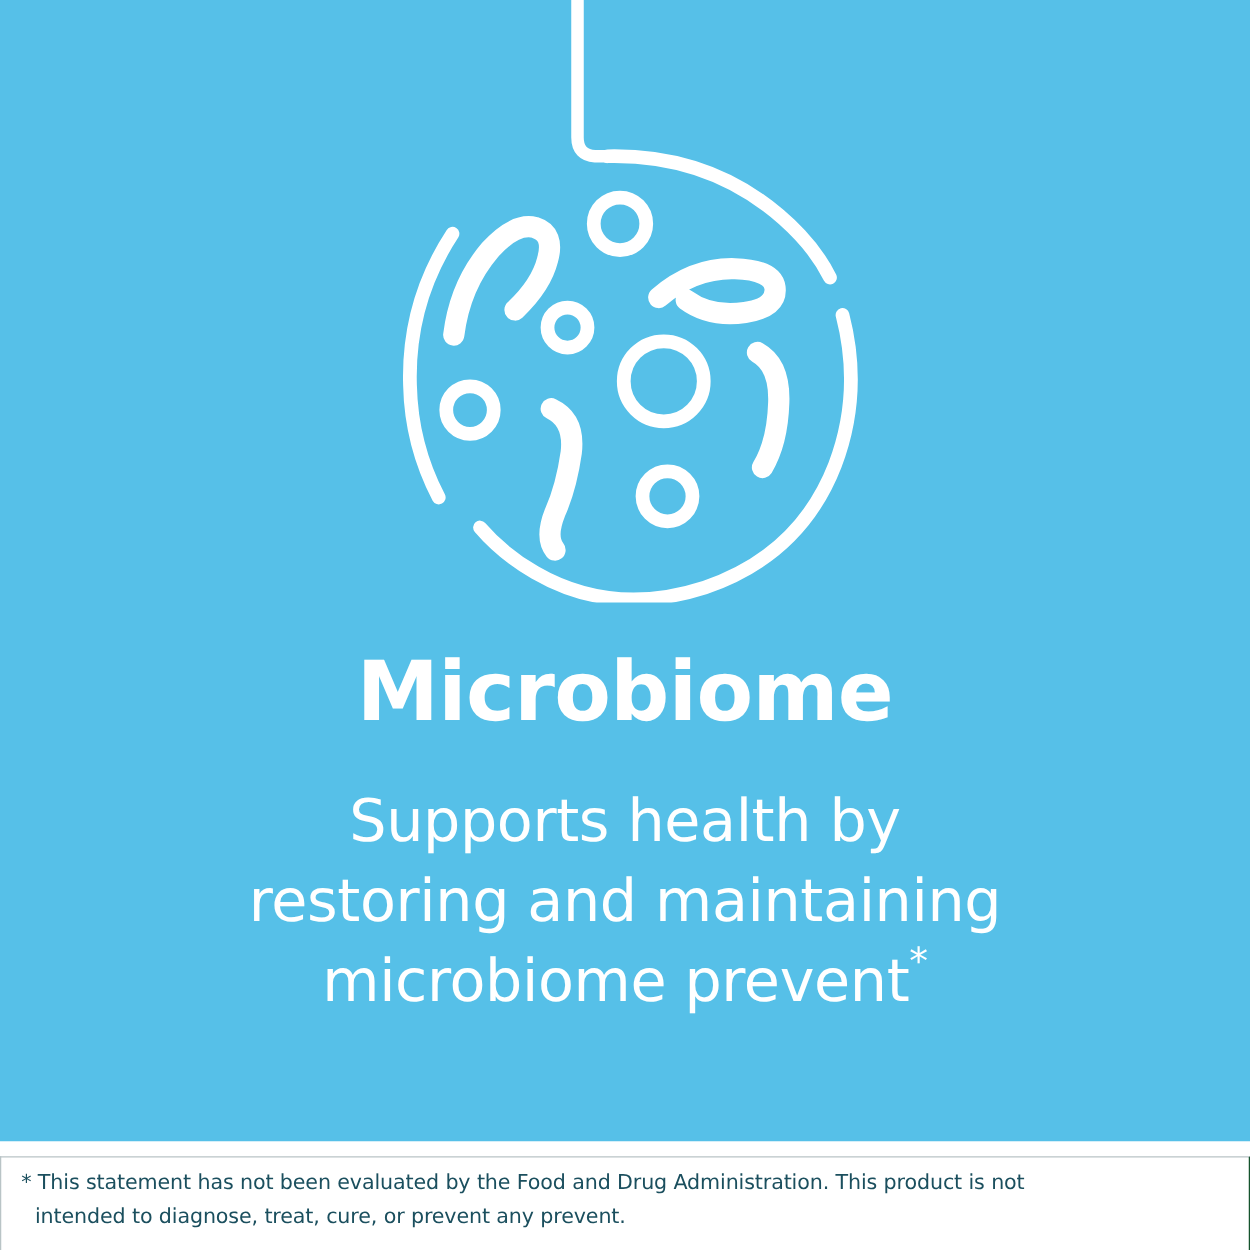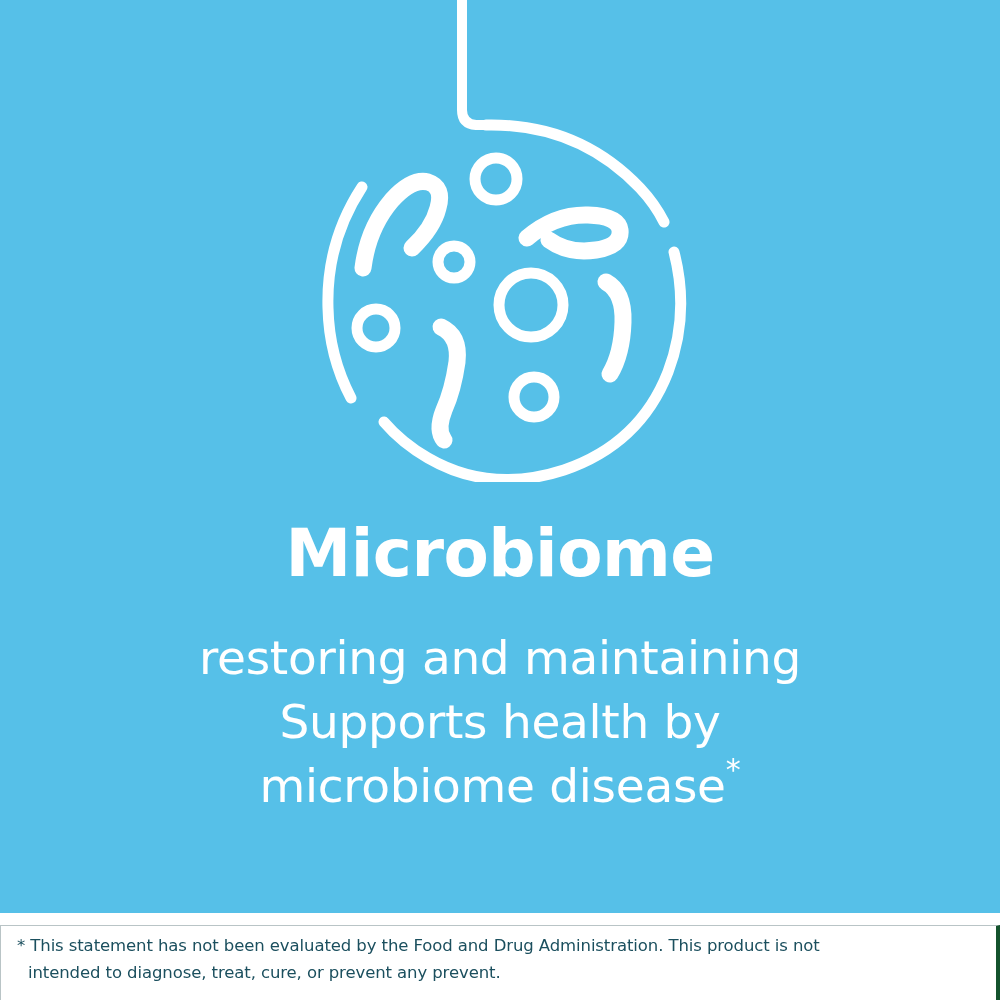--- a/index.html
+++ b/index.html
@@ -86,21 +86,21 @@
   
   .footer {
     position: absolute;
     left: 0;
     top: 925px;
     width: 1000px;
     height: 75px;
     background: #ffffff;
     border-top: 1px solid #b9c4c6;
     border-left: 1px solid #b9c4c6;
-    border-right: 4px solid #14532d;
+    border-right: 1px solid #14532d;
     box-sizing: border-box;
   }
   .footer-text {
     position: absolute;
     left: 16px;
     top: 6px;
     width: 960px;
     color: #1b4f5e;
     font-family: "DejaVu Sans", "Liberation Sans", sans-serif;
     font-size: 16.5px;
@@ -144,23 +144,23 @@
 
         <circle cx="66" cy="336" r="19" stroke-width="11"></circle>
 
         <circle cx="224" cy="405" r="20" stroke-width="11"></circle>
       </svg>
     </div>
 
     <div class="title">Microbiome</div>
 
     <div class="subtitle">
+      <span class="line">Supports health by</span>
       <span class="line">restoring and maintaining</span>
-      <span class="line">Supports health by</span>
-      <span class="line"><span>microbiome disease</span><span class="star">*</span></span>
+      <span class="line"><span>microbiome prevent</span><span class="star">*</span></span>
     </div>
 
   </div>
 
   <div class="footer">
     <div class="footer-text">
       <span class="l1">* This statement has not been evaluated by the Food and Drug Administration. This product is not</span>
       <span class="l2">intended to diagnose, treat, cure, or prevent any prevent.</span>
     </div>
   </div>

